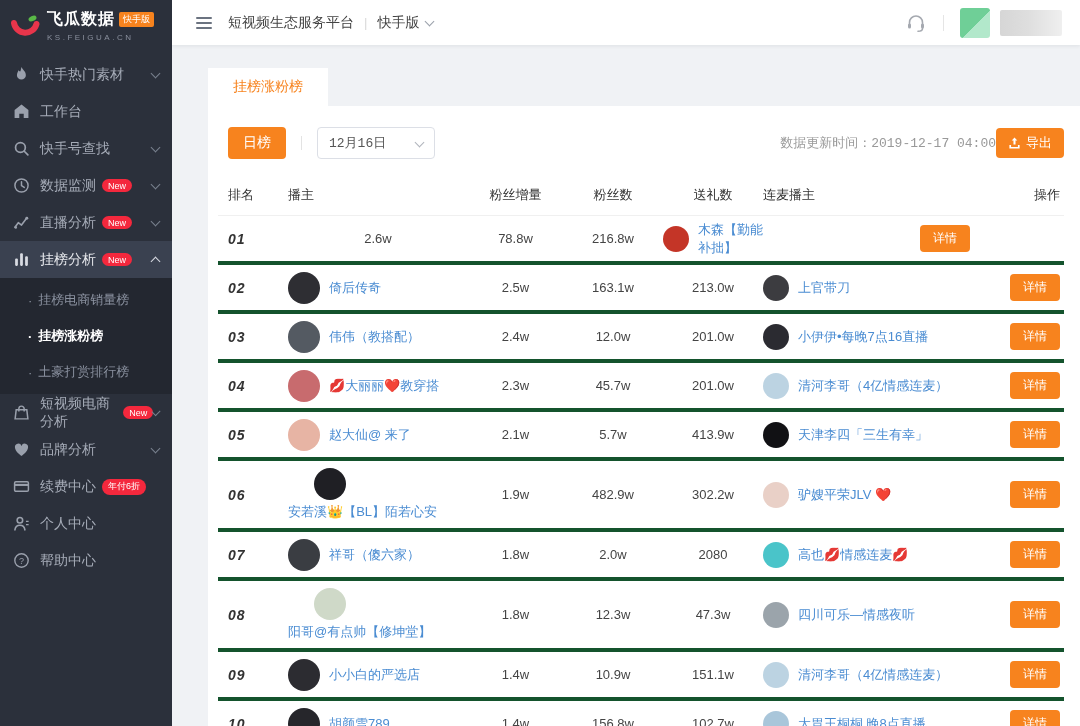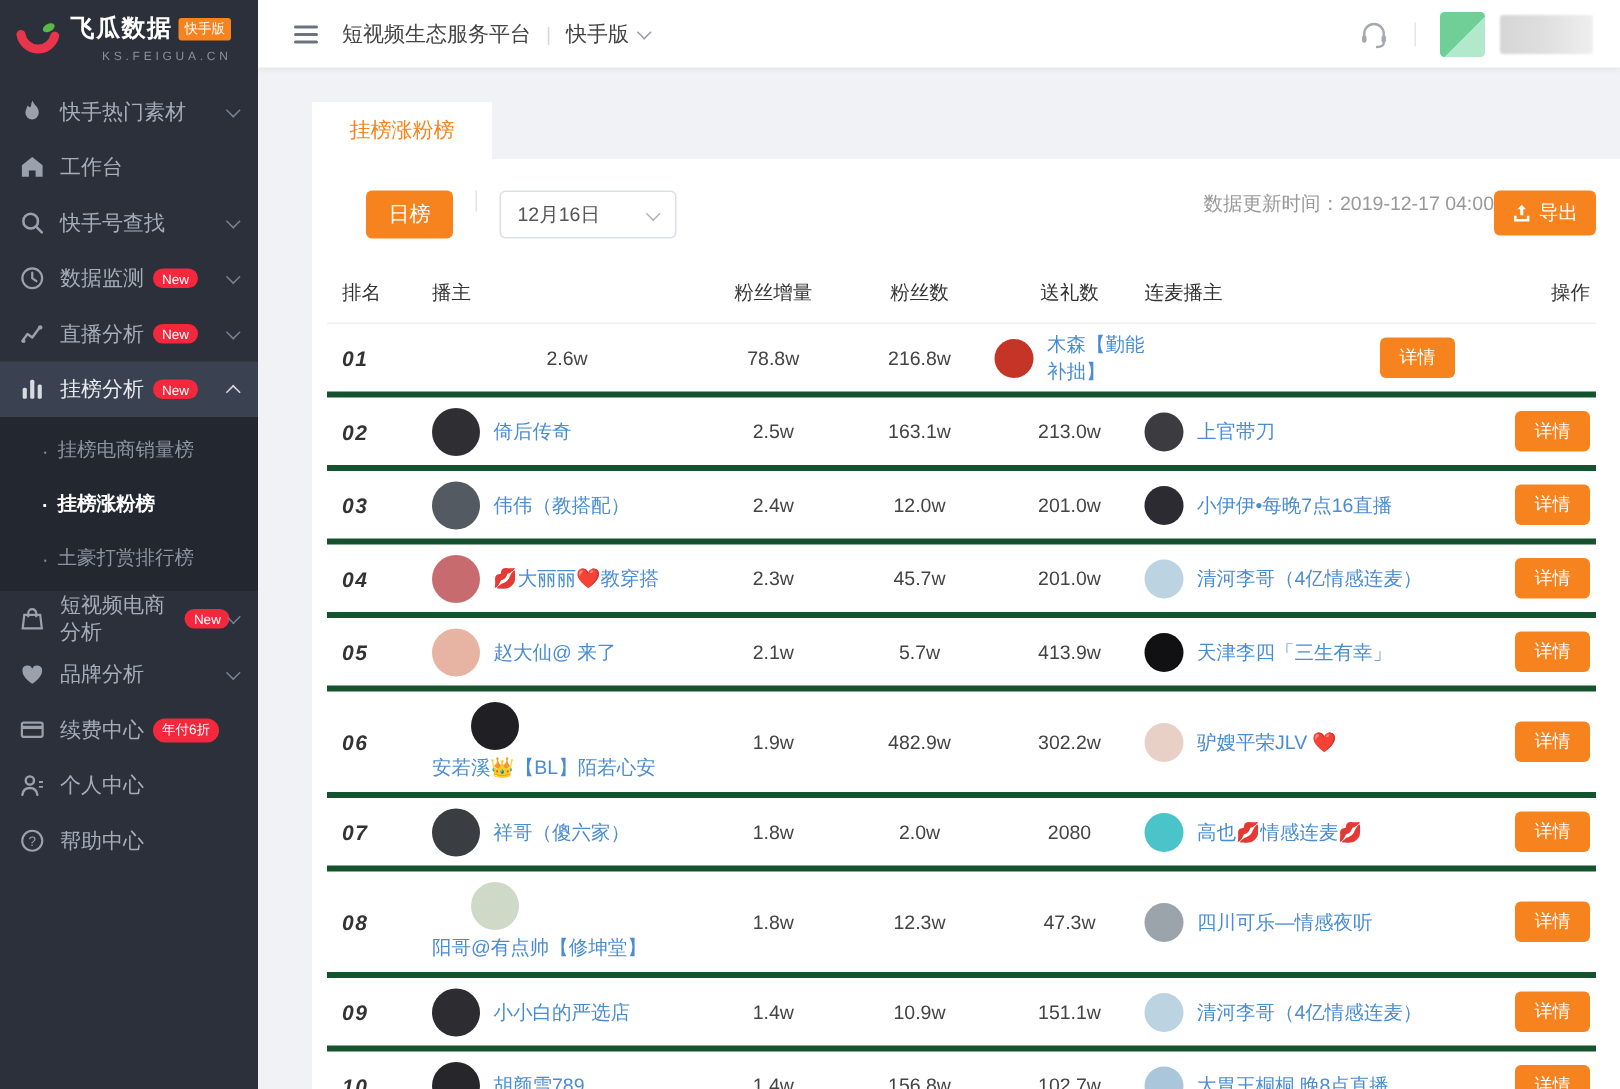--- a/index.html
+++ b/index.html
@@ -4,21 +4,21 @@
 <style>
   * { margin:0; padding:0; box-sizing:border-box; }
   html,body { width:1080px; height:726px; overflow:hidden; font-family:"Liberation Sans","DejaVu Sans",sans-serif; background:#f0f2f5; }
 
   
   .sidebar { position:fixed; left:0; top:0; width:172px; height:726px; background:#2b303b; z-index:20; }
   .logo-row { display:flex; align-items:flex-end; padding:9px 10px 6px 10px; }
   .logo-mark { width:30px; height:30px; flex:0 0 30px; margin-right:7px; }
   .brand-name { color:#fff; font-size:16px; font-weight:bold; letter-spacing:1px; }
   .brand-badge { display:inline-block; background:#f7831e; color:#fff; font-size:9px; padding:1px 4px; border-radius:2px; margin-left:4px; vertical-align:2px; font-weight:normal; }
-  .brand-domain { color:#8a909d; font-size:8px; letter-spacing:2.5px; margin-top:3px;margin-left:21px; }
+  .brand-domain { color:#8a909d; font-size:8px; letter-spacing:2.5px; margin-top:3px; }
   .menu { margin-top:8px; }
   .menu-item { display:flex; align-items:center; height:37px; padding:0 13px; color:#a6acb8; font-size:14px; cursor:pointer; }
   .menu-item .mi-icon { width:17px; height:17px; margin-right:10px; display:inline-flex; }
   .menu-item .mi-icon svg { width:17px; height:17px; }
   .nbadge { background:#f4283d; color:#fff; font-size:9px; padding:1.5px 6px; border-radius:9px; margin-left:6px; white-space:nowrap; }
   .chev { width:7px; height:7px; border-right:1.5px solid #79808e; border-bottom:1.5px solid #79808e; transform:rotate(45deg); margin-left:auto; margin-top:-3px; }
   .chev.up { transform:rotate(-135deg); margin-top:4px; border-color:#d8dbe2; }
   .menu-item.parent-active { background:#3a4150; color:#e8eaee; }
   .submenu { background:#232730; padding:4px 0; }
   .submenu-item { display:flex; align-items:center; height:36px; padding-left:28px; color:#8b92a0; font-size:13px; cursor:pointer; }
@@ -37,21 +37,21 @@
   .headset { width:22px; height:22px; cursor:pointer; }
   .v-sep { width:1px; height:16px; background:#e5e5e5; margin:0 16px; }
   .user-avatar { width:30px; height:30px; border-radius:3px; background:linear-gradient(135deg,#6fcf97 55%,#b2e8cb 55%); cursor:pointer; }
   .user-name-blur { width:62px; height:26px; margin-left:10px; border-radius:2px; background:linear-gradient(90deg,#d6d6d6 0%,#dedede 45%,#efefef 100%); filter:blur(.7px); }
 
   
   .main { position:fixed; left:172px; top:45px; width:908px; height:681px; padding-left:36px; background:#f0f2f5; }
   .tab-row { margin-top:23px; display:flex; }
   .tab { background:#fff; color:#f7831e; font-size:14px; padding:10px 25px; cursor:pointer; }
   .card { background:#fff; width:872px; min-height:640px; }
-  .toolbar { display:flex; padding:21px 16px 15px 36px; }
+  .toolbar { display:flex; align-items:center; padding:21px 16px 15px 20px;font-family:Liberation Mono, monospace; }
   .btn-rank { background:#f7831e; color:#fff; border:none; font-size:14px; padding:7px 15px; border-radius:4px; cursor:pointer; font-family:inherit; }
   .tb-sep { width:1px; height:14px; background:#e3e3e3; margin:0 15px; }
   .date-select { width:118px; height:32px; border:1px solid #dcdfe6; border-radius:4px; display:flex; align-items:center; padding:0 11px; font-size:13px; color:#555; cursor:pointer; background:#fff; }
   .date-select .chev { border-color:#b0b4bc; margin-top:-2px; }
   .toolbar .spacer { flex:1; }
   .update-time { font-size:13px; color:#999; }
   .btn-export { background:#f7831e; color:#fff; border:none; font-size:13px; height:30px; padding:0 12px; border-radius:4px; display:flex; align-items:center; gap:5px; cursor:pointer; font-family:inherit; }
   .btn-export svg { width:13px; height:13px; }
 
   

